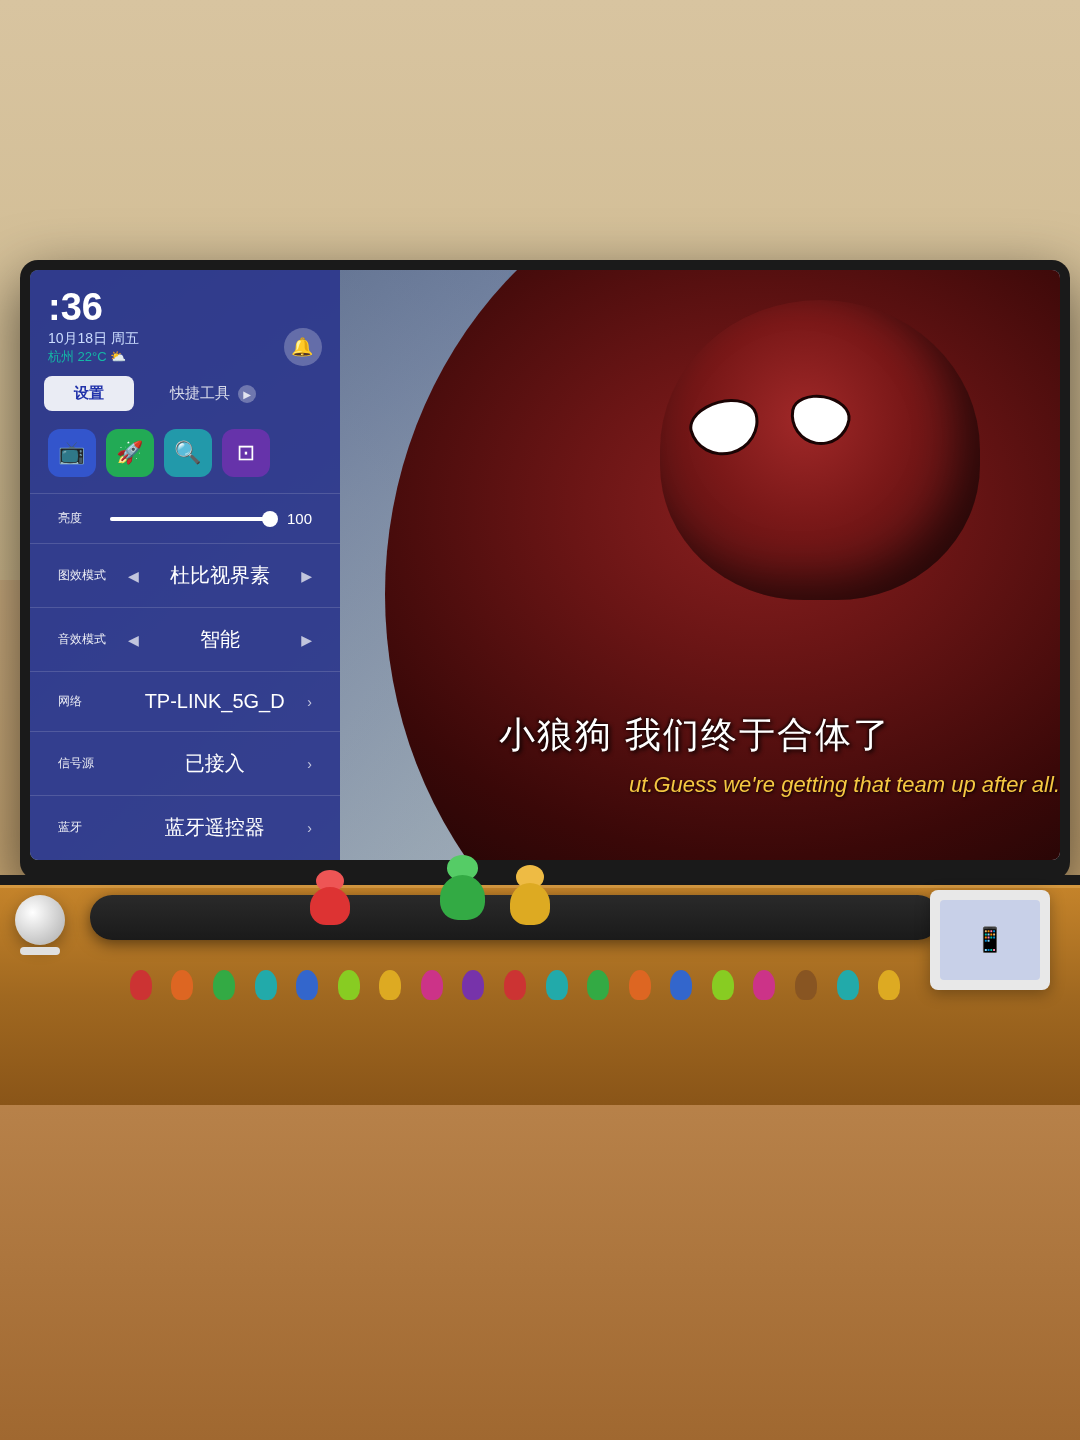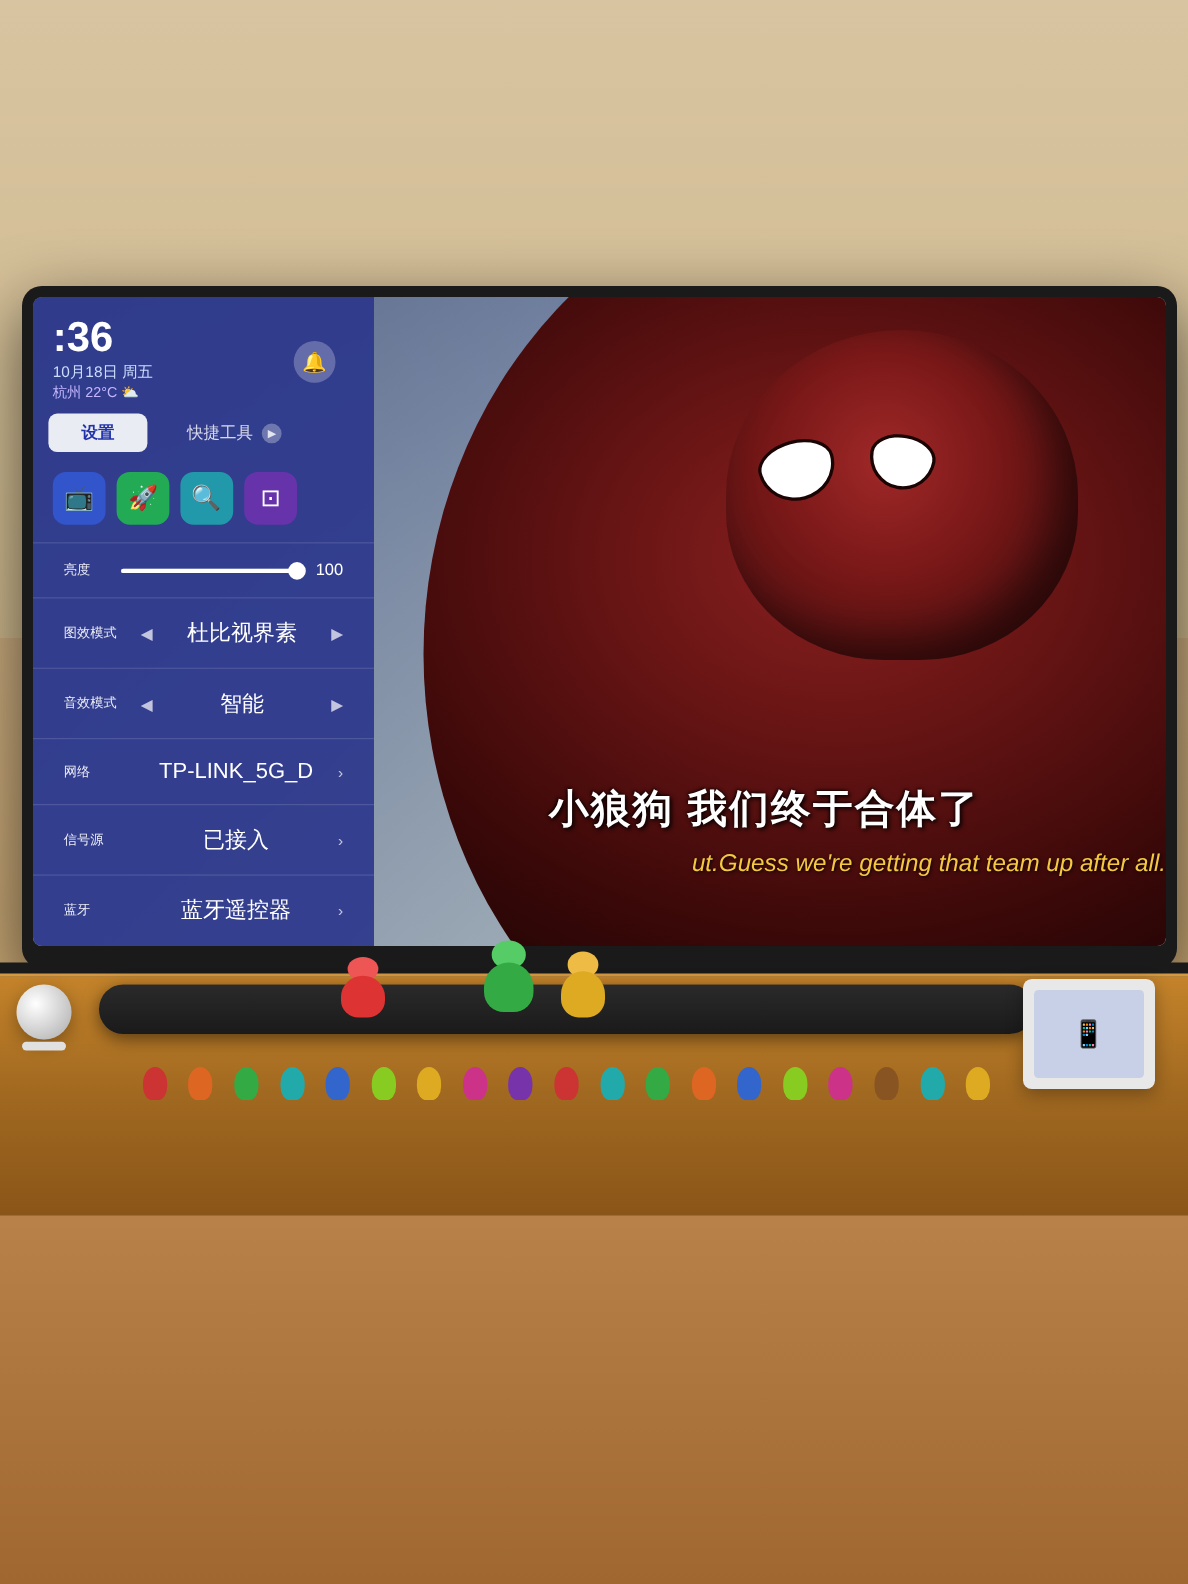--- a/index.html
+++ b/index.html
@@ -127,21 +127,21 @@
 
     
     .subtitle-cn {
       position: absolute;
       bottom: 100px;
       left: 300px;
       right: 0;
       text-align: center;
       color: #ffffff;
       font-size: 36px;
-      font-weight: bold;
+      font-weight: normal;
       text-shadow: 2px 2px 4px rgba(0,0,0,0.9), -1px -1px 3px rgba(0,0,0,0.8);
       letter-spacing: 2px;
     }
 
     .subtitle-en {
       position: absolute;
       bottom: 62px;
       left: 300px;
       right: 0;
       text-align: right;
@@ -157,23 +157,23 @@
       top: 0; left: 0;
       width: 310px;
       height: 590px;
       background: rgba(45, 55, 140, 0.92);
       border-radius: 8px 0 0 8px;
     }
 
     
     .menu-header {
       display: flex;
-      align-items: center;
+      align-items: flex-end;
       justify-content: space-between;
-      padding: 18px 35px 10px 18px;
+      padding: 18px 18px 10px 18px;
     }
 
     .time-info {
       display: flex;
       flex-direction: column;
     }
 
     .time-display {
       color: #ffffff;
       font-size: 38px;
@@ -181,21 +181,21 @@
       line-height: 1;
     }
 
     .date-display {
       color: #ccddff;
       font-size: 14px;
       margin-top: 4px;
     }
 
     .weather-display {
-      color: #c4b5fd;
+      color: #14b8a6;
       font-size: 13px;
     }
 
     .bell-icon {
       width: 38px;
       height: 38px;
       background: rgba(255,255,255,0.25);
       border-radius: 50%;
       display: flex;
       align-items: center;

